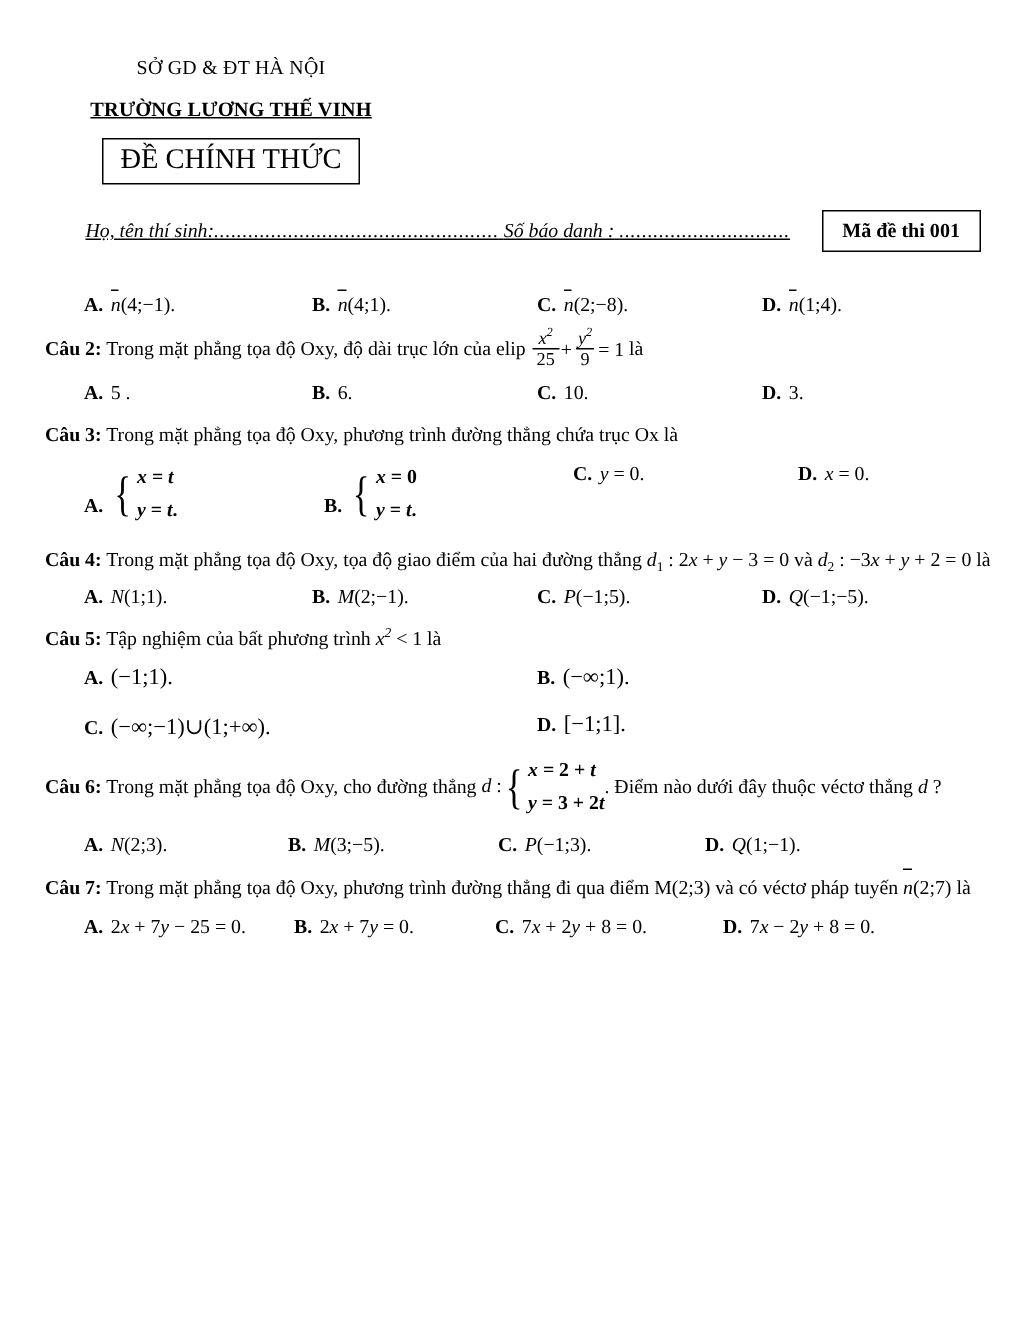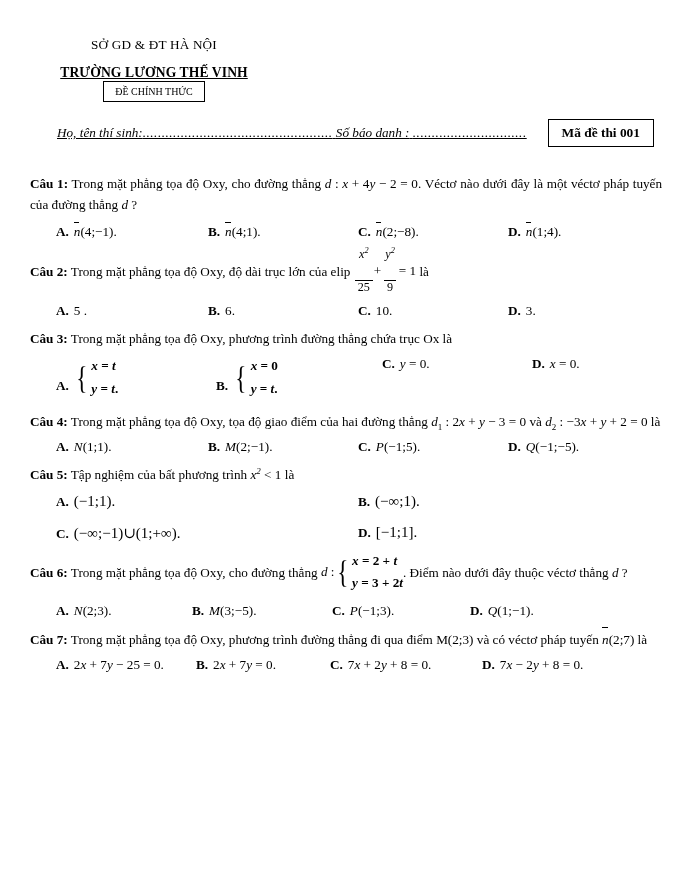--- a/index.html
+++ b/index.html
@@ -49,21 +49,22 @@
     font-size: 13.6px;
     text-decoration: underline;
     margin-top: 12px;
     letter-spacing: .1px;
     white-space: nowrap;
   }
   .official-box {
     display: inline-block;
     border: 1.3px solid #000;
     padding: 4px 11px 4px 11px;
-    font-size: 10px;
+    margin-top: 11px;
+    font-size: 19px;
     line-height: 1.1;
   }
   .exam-title {
     font-weight: bold;
     font-size: 13.6px;
     letter-spacing: .1px;
     white-space: nowrap;
   }
   .exam-year {
     font-weight: bold;
@@ -163,21 +164,21 @@
   .q7 .opts-row .opt:nth-child(3) { width: 152px; }
   .q6 .opts-row .opt:nth-child(1) { width: 136px; }
   .q6 .opts-row .opt:nth-child(2) { width: 140px; }
   .q6 .opts-row .opt:nth-child(3) { width: 138px; }
 
   
   .m {
     font-style: italic;
     font-family: "Liberation Serif", "DejaVu Serif", serif;
   }
-  .up { font-style: normal; margin-top: 20px; }
+  .up { font-style: normal; }
   .vec {
     position: relative;
     display: inline-block;
     font-style: italic;
     padding-top: 1px;
   }
   .vec::before {
     content: "";
     position: absolute;
     left: 0px;
@@ -270,27 +271,20 @@
       <span class="dots-a">..............................</span>
     </div>
     <div class="code-box-wrap">
       <span class="code-box">Mã đề thi 001</span>
     </div>
   </div>
 
   <div class="questions">
 
     <div class="question q1">
-      <div class="q-stem">
-        <span class="q-label">Câu 1:</span>
-        <span>Trong mặt phẳng tọa độ Oxy, cho đường thẳng</span>
-        <span class="nowrap"><span class="m">d</span> : <span class="m">x</span> + 4<span class="m">y</span> − 2 = 0.</span>
-        <span>Véctơ nào dưới đây là một véctơ pháp tuyến của đường thẳng</span>
-        <span class="m">d</span> ?
-      </div>
       <div class="opts">
         <div class="opts-row grid4">
           <div class="opt">
             <span class="opt-letter">A.</span>
             <span><span class="vec">n</span>(4;−1).</span>
           </div>
           <div class="opt">
             <span class="opt-letter">B.</span>
             <span><span class="vec">n</span>(4;1).</span>
           </div>

